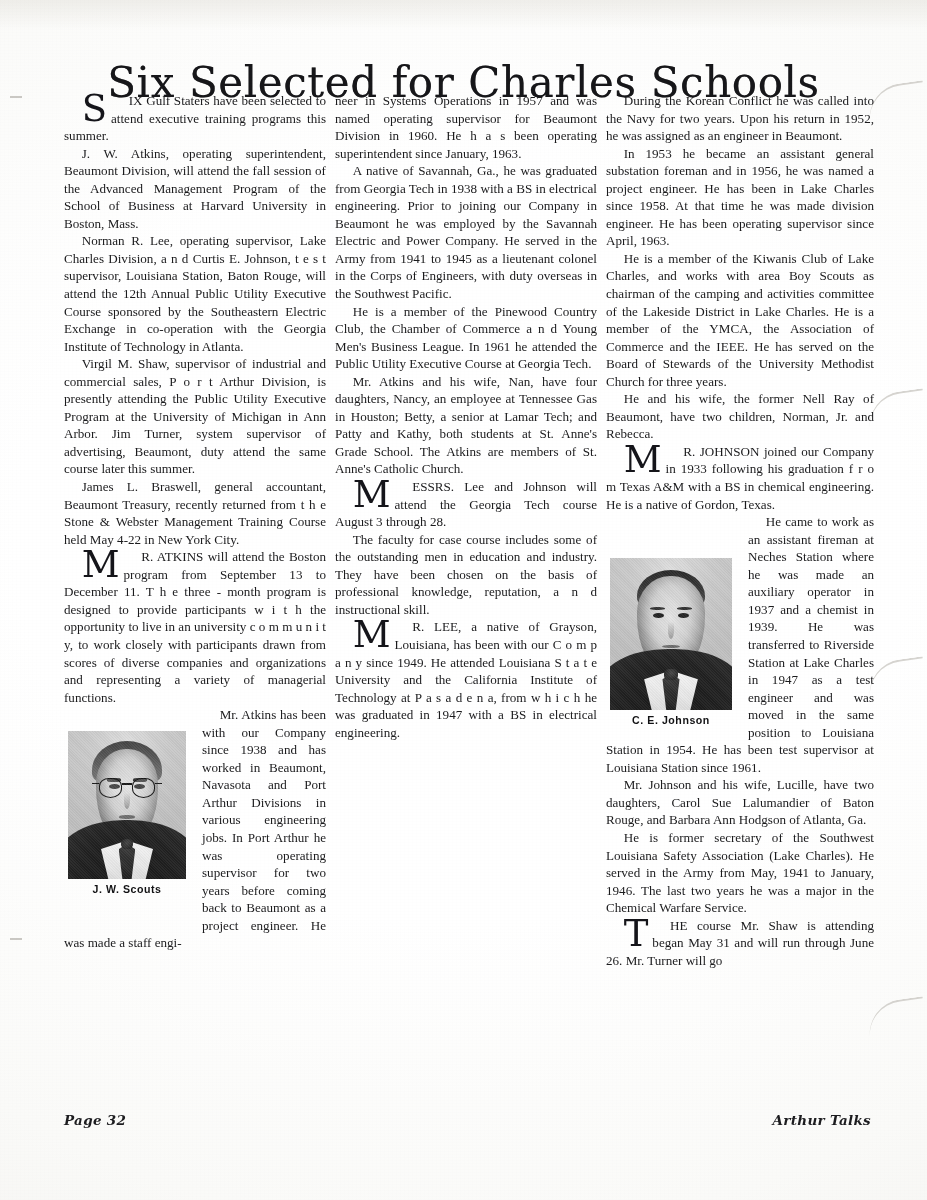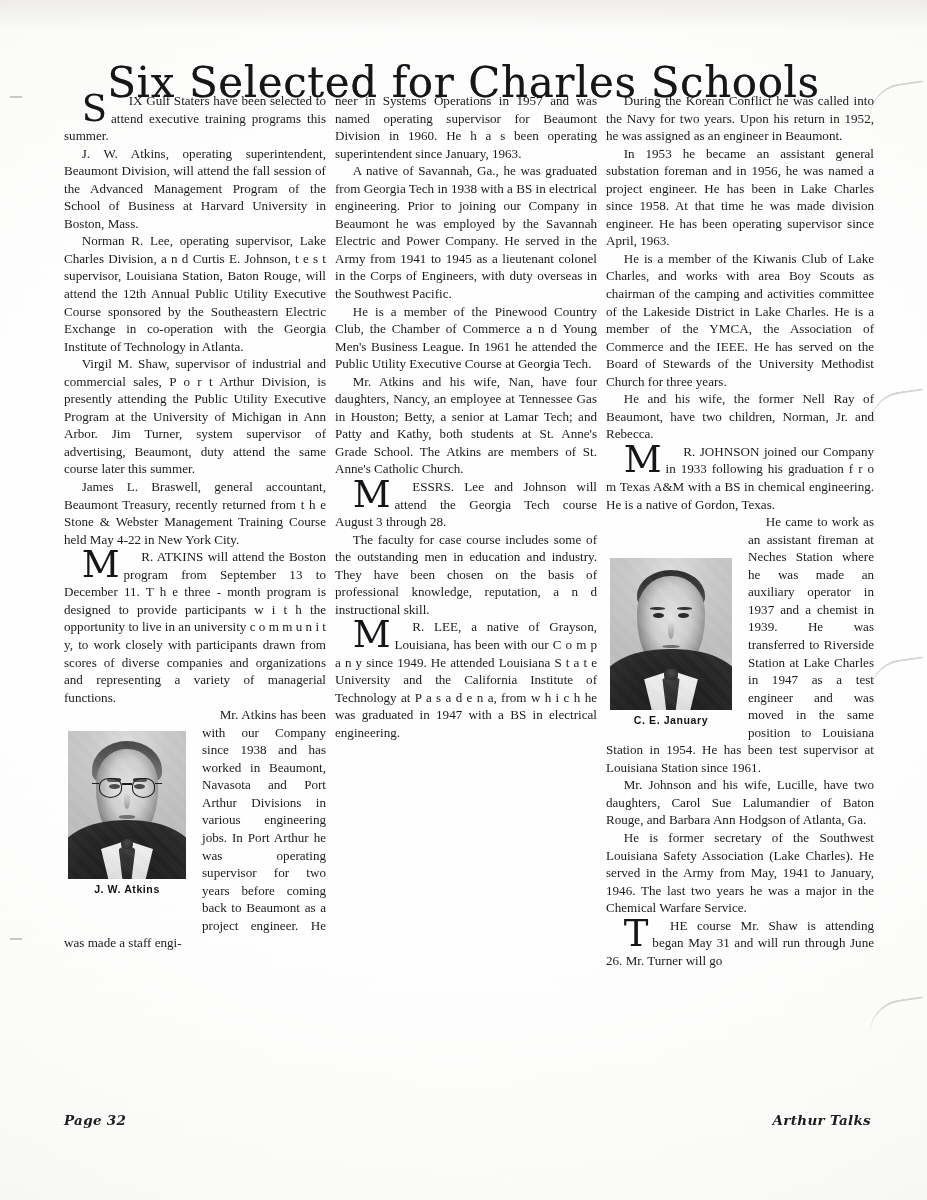--- a/index.html
+++ b/index.html
@@ -279,21 +279,21 @@
             <div class="temple r"></div>
         </div>
         <div class="neck"></div>
         <div class="shoulders"></div>
         <div class="collar"></div>
         <div class="tie"></div>
         <div class="tieknot"></div>
         <div class="pnoise"></div>
       </div>
     </div>
-    <div class="cap">J. W. Atkins</div>
+    <div class="cap">J. W. Scouts</div>
   </div>
 
   <div class="col" id="col2">
     <p class="noindent">neer in Systems Operations in 1957 and was named operating supervisor for Beaumont Division in 1960. He h a s been operating superintendent since January, 1963.</p>
     <p>A native of Savannah, Ga., he was graduated from Georgia Tech in 1938 with a BS in electrical engineering. Prior to joining our Company in Beaumont he was employed by the Savannah Electric and Power Company. He served in the Army from 1941 to 1945 as a lieutenant colonel in the Corps of Engineers, with duty overseas in the Southwest Pacific.</p>
     <p>He is a member of the Pinewood Country Club, the Chamber of Commerce a n d Young Men's Business League. In 1961 he attended the Public Utility Executive Course at Georgia Tech.</p>
     <p>Mr. Atkins and his wife, Nan, have four daughters, Nancy, an employee at Tennessee Gas in Houston; Betty, a senior at Lamar Tech; and Patty and Kathy, both students at St. Anne's Grade School. The Atkins are members of St. Anne's Catholic Church.</p>
 
     <p class="dropcap"><span class="dc">M</span><span class="rest">ESSRS. Lee and Johnson will attend the Georgia Tech course August 3 through 28.</span></p>
 
@@ -333,21 +333,21 @@
         <div class="nose"></div>
         <div class="mouth"></div>
         <div class="neck"></div>
         <div class="shoulders"></div>
         <div class="collar"></div>
         <div class="tie"></div>
         <div class="tieknot"></div>
         <div class="pnoise"></div>
       </div>
     </div>
-    <div class="cap">C. E. January</div>
+    <div class="cap">C. E. Johnson</div>
   </div>
 
   <div id="footer-left">Page 32</div>
   <div id="footer-right">Arthur Talks</div>
 
 </div>
 
 <div id="grain"></div>
 
 </body></html>

